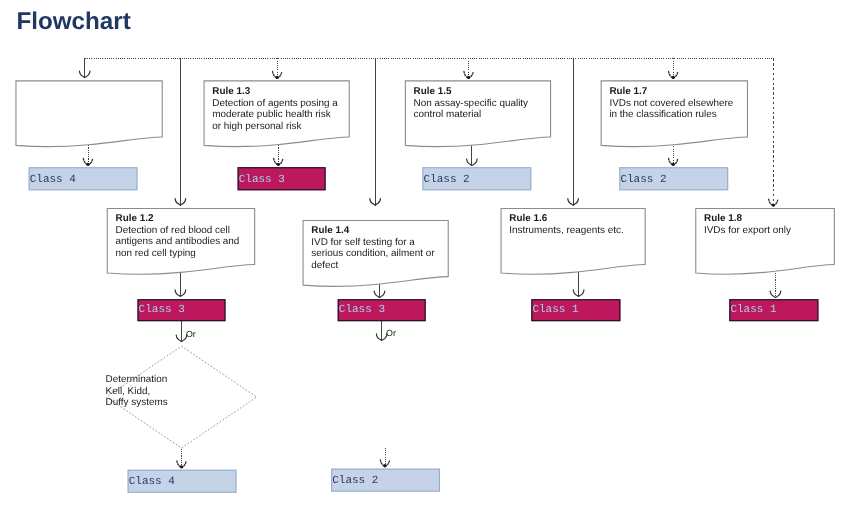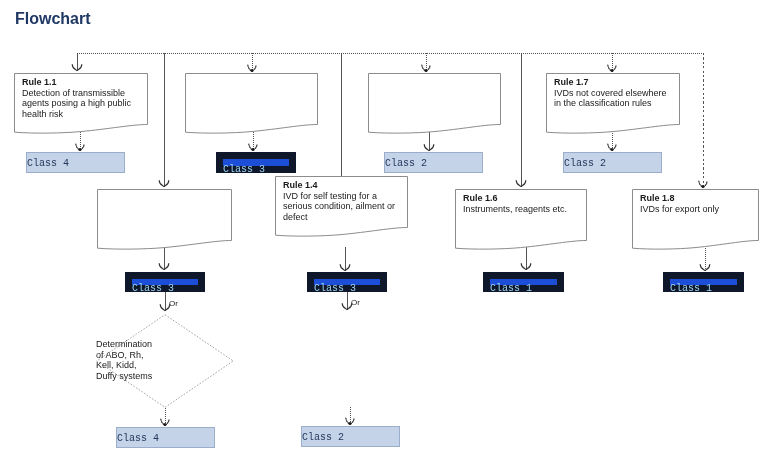--- a/index.html
+++ b/index.html
@@ -1,28 +1,28 @@
 <!DOCTYPE html>
 <html><head>
 <meta charset="utf-8">
 <title>Flowchart</title>
 <style>
   html,body{margin:0;padding:0;}
   body{width:772px;height:462px;background:#ffffff;font-family:"Liberation Sans",sans-serif;overflow:hidden;position:relative;}
   #stage{position:absolute;left:0;top:0;width:772px;height:462px;}
-  #title{position:absolute;left:15px;top:9px;font-size:16px;font-weight:bold;color:#1F3864;line-height:20px;}
+  #title{position:absolute;left:15px;top:9px;font-size:22px;font-weight:bold;color:#1F3864;line-height:20px;}
   svg#wires{position:absolute;left:0;top:0;width:772px;height:462px;pointer-events:none;}
   .doc{position:absolute;}
   .doc svg{position:absolute;left:0;top:0;overflow:visible;}
   .doctext{position:absolute;left:8px;top:4px;font-size:9px;line-height:10.5px;color:#1a1a1a;}
   .doctext .rulename{font-weight:bold;}
   .dia{position:absolute;}
   .diatext{position:absolute;left:0;right:0;font-size:9px;line-height:10.5px;color:#1a1a1a;}
   .cls{position:absolute;font-family:Liberation Mono, monospace;font-size:10px;box-sizing:border-box;}
-  .cls.dark{background:#1d4ed8;color:#9ED5F2;border:7px solid #0f172a;}
+  .cls.dark{background:#be185d;color:#9ED5F2;border:1px solid #0f172a;}
   .cls.light{background:#C5D3E8;color:#25385c;border:1px solid #9aaecb;}
   .orlbl{position:absolute;font-size:8px;color:#222;}
 </style>
 </head>
 <body>
 
 <div id="stage">
   <div id="title">Flowchart</div>
   <svg id="wires" viewBox="0 0 772 462">
     <g>
@@ -115,53 +115,64 @@
     <g>
       <path d="M350,407 L350,424" fill="none" stroke="#404040" stroke-width="0.9" stroke-dasharray="1 1" shape-rendering="crispEdges"></path>
       <path d="M345.8,418.0 C346.2,421.2 348.0,423.1 350,424 C352.0,423.1 353.8,421.2 354.2,418.0" fill="none" stroke="#333333" stroke-width="1.2" stroke-linecap="round" stroke-linejoin="round" stroke-dasharray="1.3 1.3"></path>
       <circle cx="350" cy="423.4" r="1.5" fill="#1a1a1a"></circle>
     </g>
   </svg>
   <div class="doc" style="left:14px;top:73px;width:133px;height:63px">
     <svg width="135" height="65" viewBox="0 0 135 65">
         <path d="M0.5,0.5 L133.5,0.5 L133.5,51.5 C119.7,51.3 93.1,56.2 66.5,58.6 C47.9,60.3 19.9,60.7 0.5,59.2 Z" fill="#ffffff" stroke="#8c8c8c" stroke-width="1"></path>
       </svg>
-    <div class="doctext">
-      <div class="rulename">Rule 1.1</div>
-      <div>Detection of transmissible</div>
-      <div>agents posing a high public</div>
-      <div>health risk</div>
-    </div>
   </div>
   <div class="doc" style="left:185px;top:73px;width:132px;height:63px">
     <svg width="134" height="65" viewBox="0 0 134 65">
         <path d="M0.5,0.5 L132.5,0.5 L132.5,51.5 C118.8,51.3 92.4,56.2 66.0,58.6 C47.5,60.3 19.8,60.7 0.5,59.2 Z" fill="#ffffff" stroke="#8c8c8c" stroke-width="1"></path>
       </svg>
+    <div class="doctext">
+      <div class="rulename">Rule 1.3</div>
+      <div>Detection of agents posing a</div>
+      <div>moderate public health risk</div>
+      <div>or high personal risk</div>
+    </div>
   </div>
   <div class="doc" style="left:368px;top:73px;width:132px;height:63px">
     <svg width="134" height="65" viewBox="0 0 134 65">
         <path d="M0.5,0.5 L132.5,0.5 L132.5,51.5 C118.8,51.3 92.4,56.2 66.0,58.6 C47.5,60.3 19.8,60.7 0.5,59.2 Z" fill="#ffffff" stroke="#8c8c8c" stroke-width="1"></path>
       </svg>
+    <div class="doctext">
+      <div class="rulename">Rule 1.5</div>
+      <div>Non assay-specific quality</div>
+      <div>control material</div>
+    </div>
   </div>
   <div class="doc" style="left:546px;top:73px;width:133px;height:63px">
     <svg width="135" height="65" viewBox="0 0 135 65">
         <path d="M0.5,0.5 L133.5,0.5 L133.5,51.5 C119.7,51.3 93.1,56.2 66.5,58.6 C47.9,60.3 19.9,60.7 0.5,59.2 Z" fill="#ffffff" stroke="#8c8c8c" stroke-width="1"></path>
       </svg>
     <div class="doctext">
       <div class="rulename">Rule 1.7</div>
       <div>IVDs not covered elsewhere</div>
       <div>in the classification rules</div>
     </div>
   </div>
   <div class="doc" style="left:97px;top:189px;width:134px;height:63px">
     <svg width="136" height="65" viewBox="0 0 136 65">
         <path d="M0.5,0.5 L134.5,0.5 L134.5,51.5 C120.6,51.3 93.8,56.2 67.0,58.6 C48.2,60.3 20.1,60.7 0.5,59.2 Z" fill="#ffffff" stroke="#8c8c8c" stroke-width="1"></path>
       </svg>
-  </div>
-  <div class="doc" style="left:275px;top:176px;width:132px;height:63px">
+    <div class="doctext">
+      <div class="rulename">Rule 1.2</div>
+      <div>Detection of red blood cell</div>
+      <div>antigens and antibodies and</div>
+      <div>non red cell typing</div>
+    </div>
+  </div>
+  <div class="doc" style="left:275px;top:200px;width:132px;height:63px">
     <svg width="134" height="65" viewBox="0 0 134 65">
         <path d="M0.5,0.5 L132.5,0.5 L132.5,51.5 C118.8,51.3 92.4,56.2 66.0,58.6 C47.5,60.3 19.8,60.7 0.5,59.2 Z" fill="#ffffff" stroke="#8c8c8c" stroke-width="1"></path>
       </svg>
     <div class="doctext">
       <div class="rulename">Rule 1.4</div>
       <div>IVD for self testing for a</div>
       <div>serious condition, ailment or</div>
       <div>defect</div>
     </div>
   </div>
@@ -182,21 +193,20 @@
       <div class="rulename">Rule 1.8</div>
       <div>IVDs for export only</div>
     </div>
   </div>
   <div class="dia" style="left:96px;top:314px;width:138px;height:94px">
     <svg width="138" height="94" viewBox="0 0 138 94">
         <path d="M69,0.7 L137.3,47 L69,93.3 L0.7,47 Z" fill="#ffffff" stroke="#9a9a9a" stroke-width="0.9" stroke-dasharray="1.6 1.6"></path>
       </svg>
     <div class="diatext" style="top:25.0px">
       <div>Determination</div>
-      <div>of ABO, Rh,</div>
       <div>Kell, Kidd,</div>
       <div>Duffy systems</div>
     </div>
   </div>
   <div class="cls light" style="left:26px;top:152px;width:99px;height:21px;line-height:21px">Class 4</div>
   <div class="cls dark" style="left:216px;top:152px;width:80px;height:21px;line-height:21px">Class 3</div>
   <div class="cls light" style="left:384px;top:152px;width:99px;height:21px;line-height:21px">Class 2</div>
   <div class="cls light" style="left:563px;top:152px;width:99px;height:21px;line-height:21px">Class 2</div>
   <div class="cls dark" style="left:125px;top:272px;width:80px;height:20px;line-height:20px">Class 3</div>
   <div class="cls dark" style="left:307px;top:272px;width:80px;height:20px;line-height:20px">Class 3</div>

